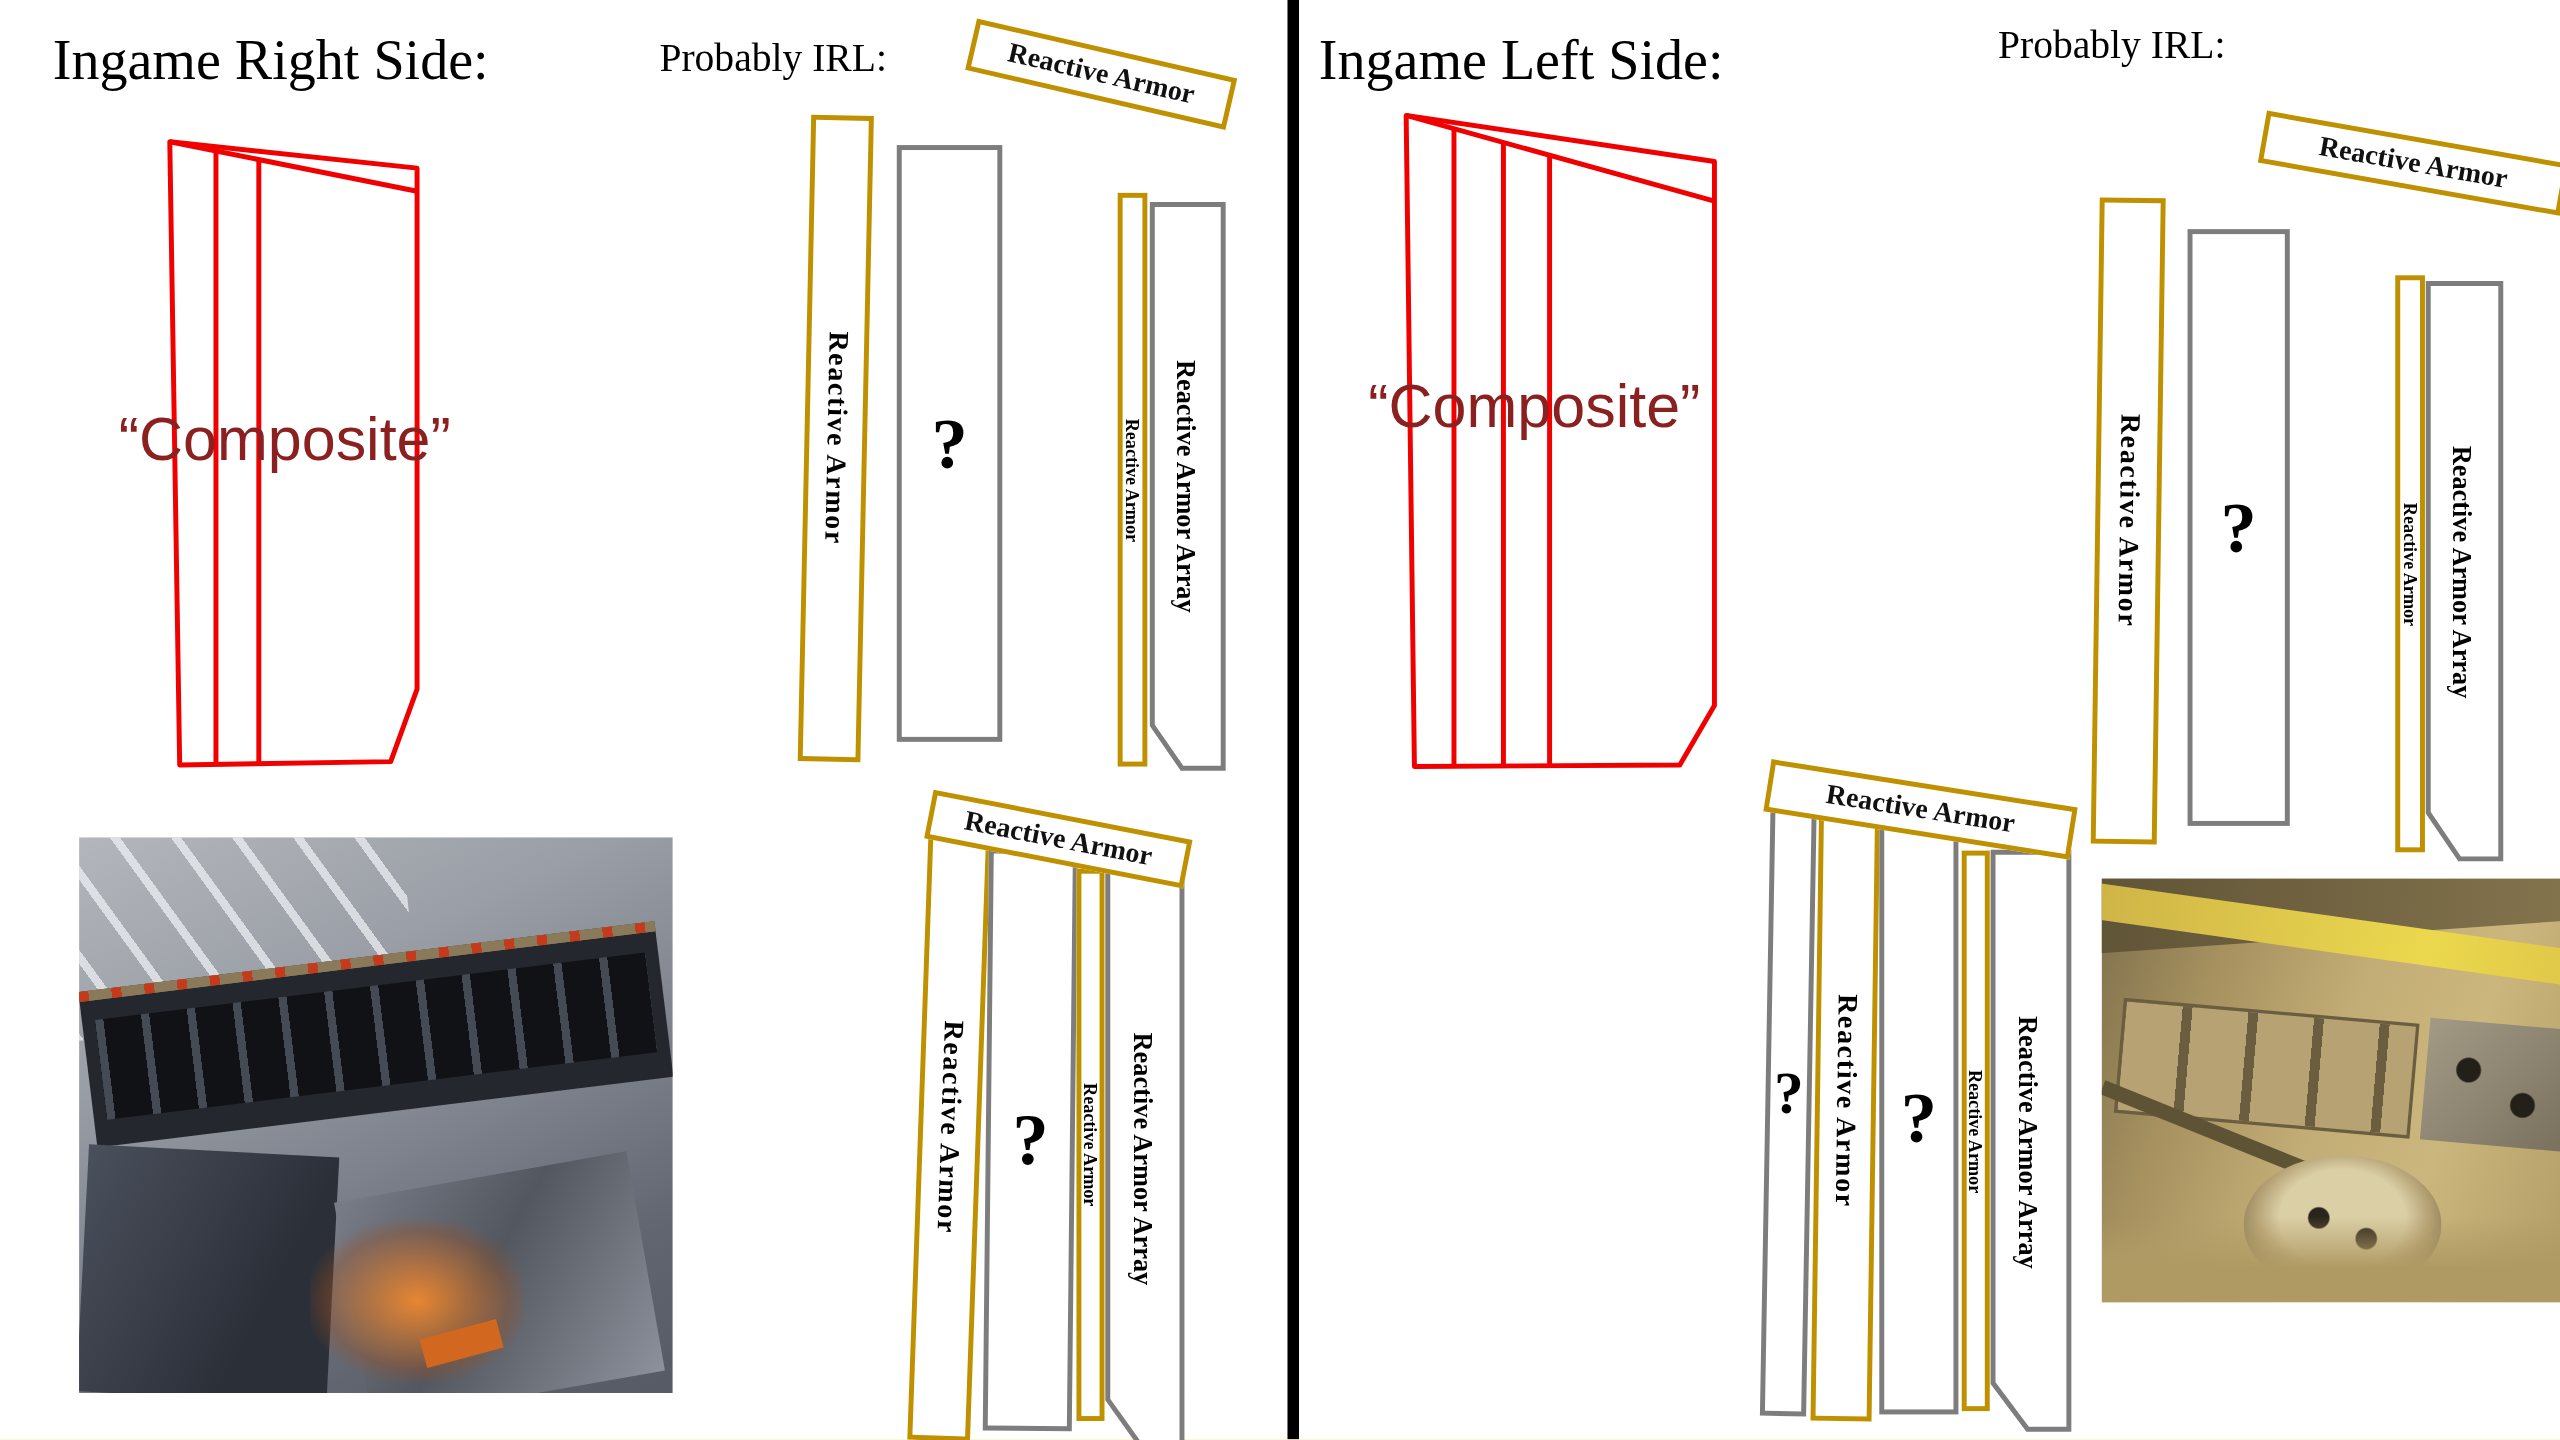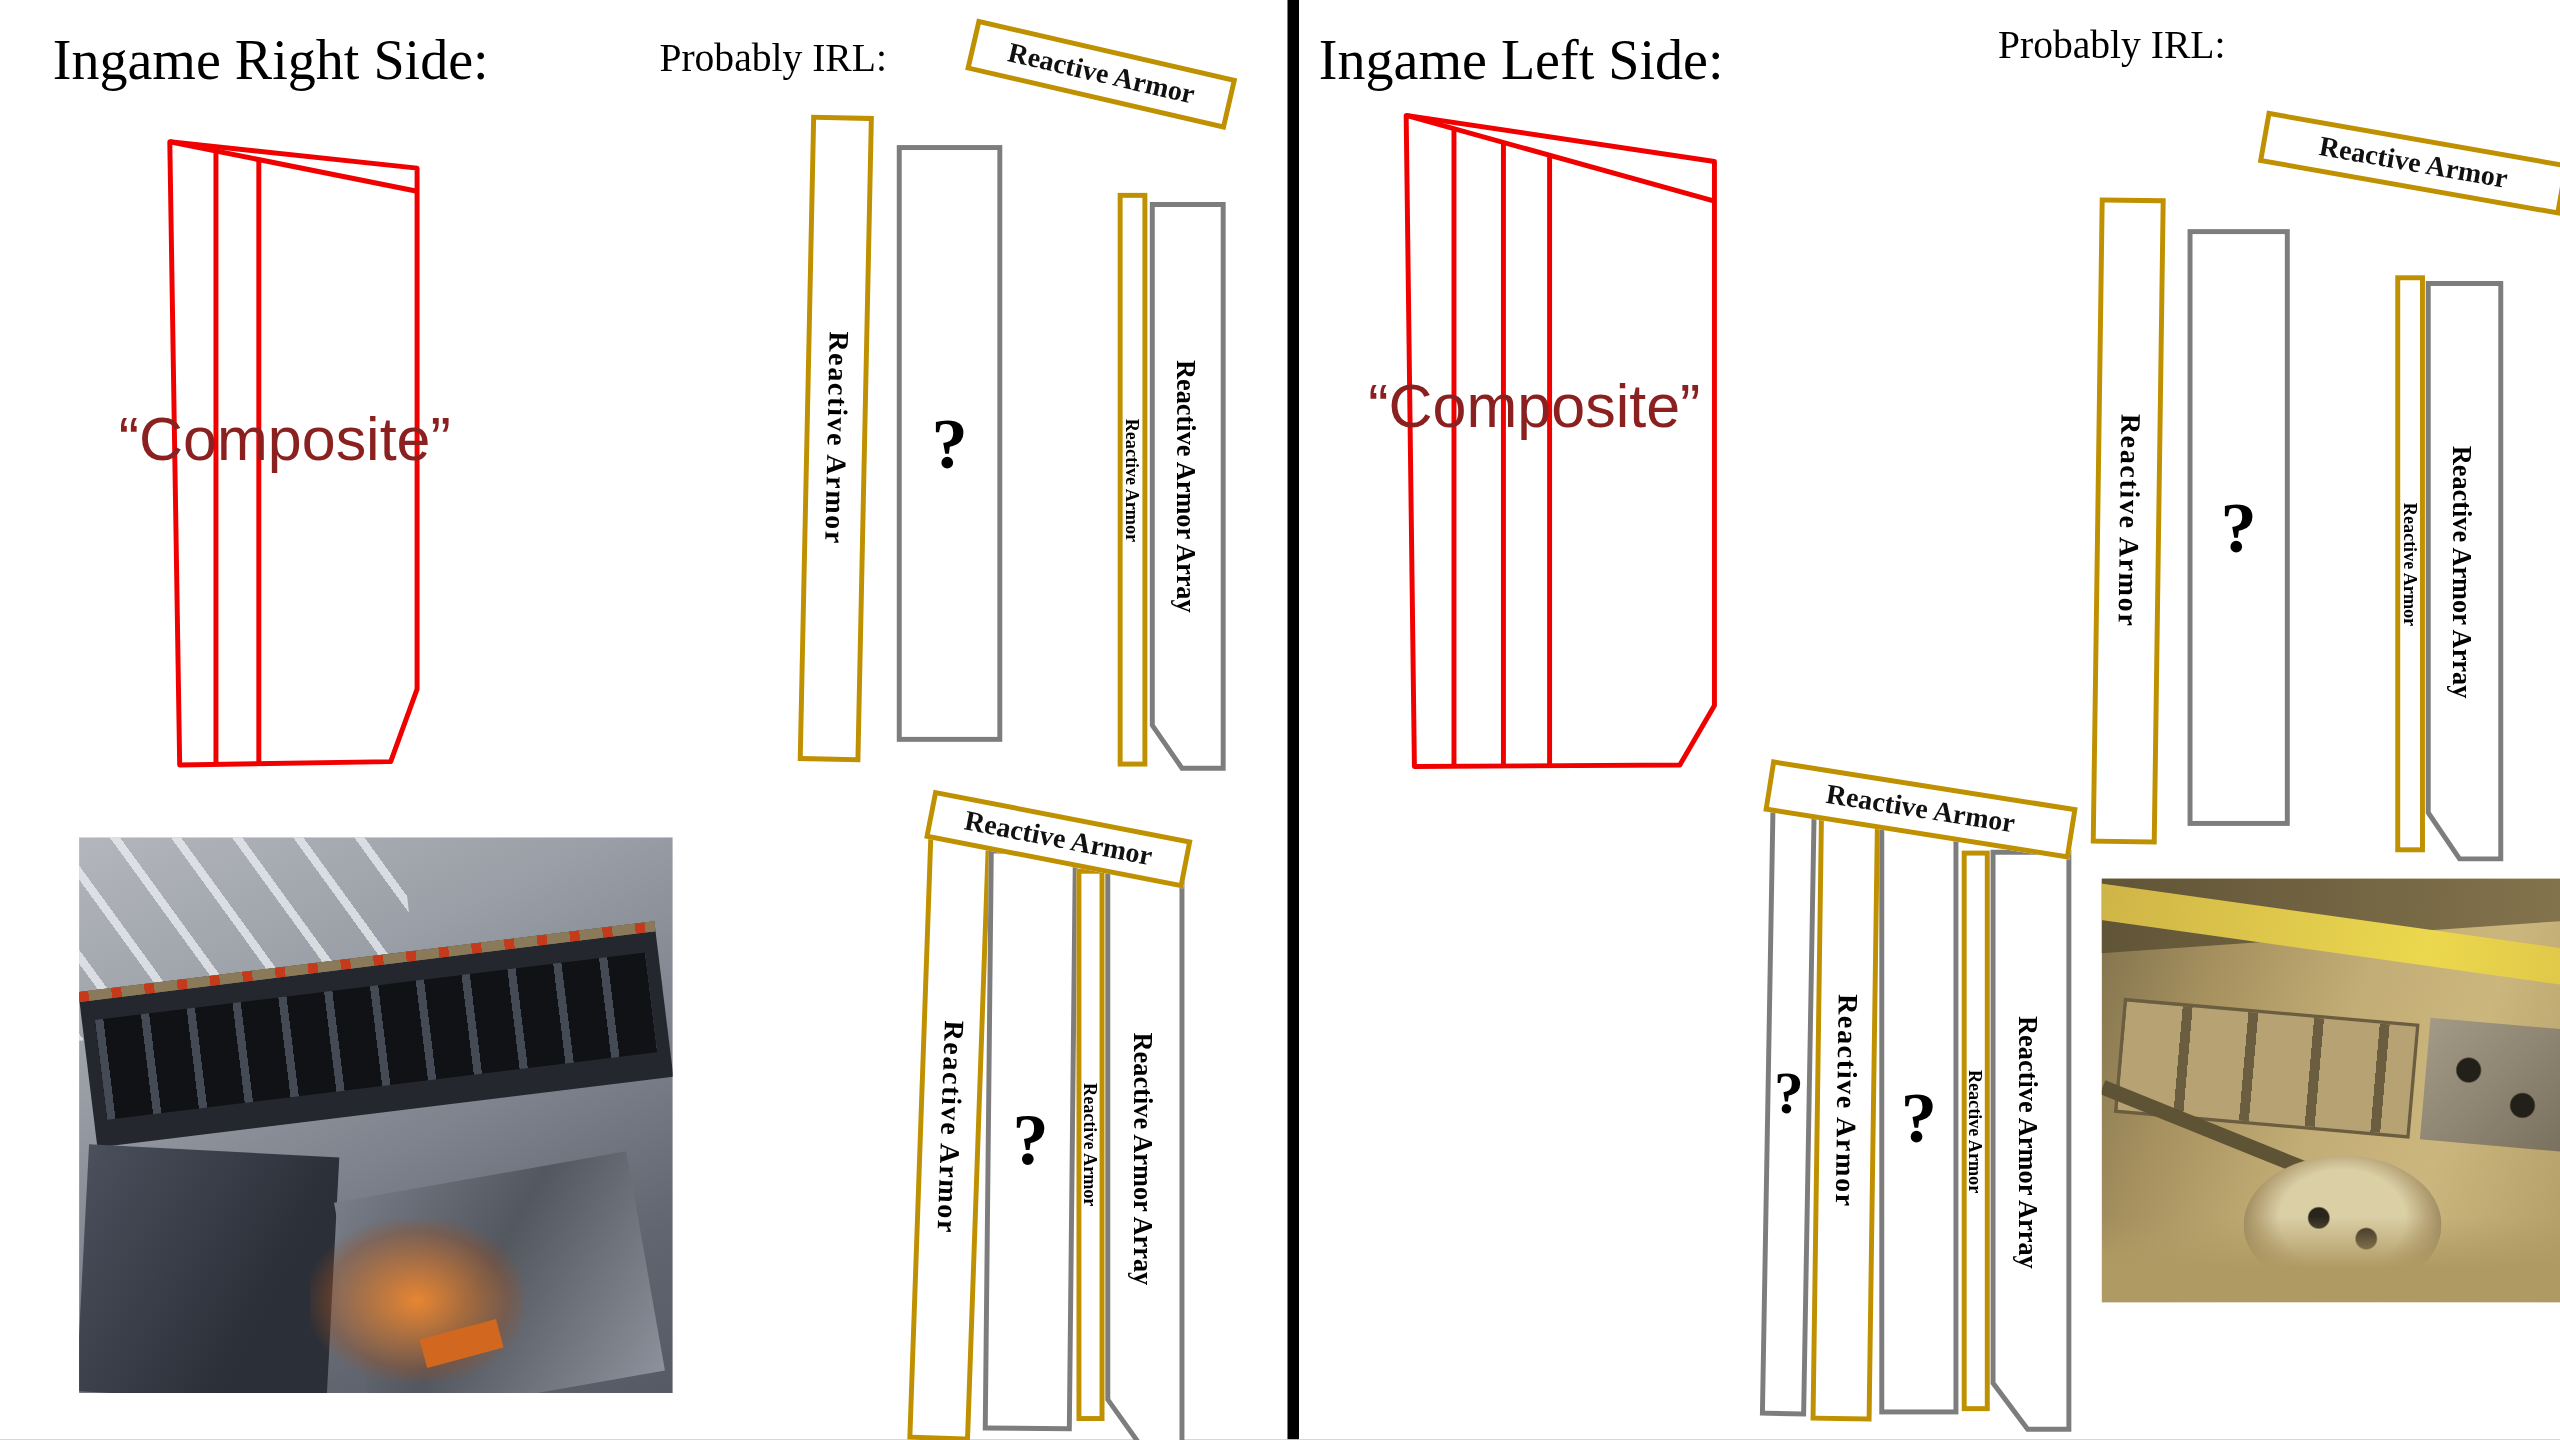--- a/index.html
+++ b/index.html
@@ -1,17 +1,17 @@
 <!DOCTYPE html>
 <html><head>
 <meta charset="utf-8">
 <style>
   * { box-sizing: border-box; margin: 0; padding: 0; }
   html, body { background: #fff; }
-  #viewport { width: 2560px; height: 1440px; overflow: hidden; position: relative; background: #bef264; }
+  #viewport { width: 2560px; height: 1440px; overflow: hidden; position: relative; background: #fef9c3; }
   #scale { width: 1553px; height: 873px; transform: scale(1.6485); transform-origin: 0 0; position: relative; background: #fff; font-family: "Liberation Serif", serif; }
   .divider { position: absolute; left: 781px; top: 0; width: 7px; height: 873px; background: #000; }
 
   .title { position: absolute; font-size: 34px; color: #000; white-space: nowrap; }
   .irl { position: absolute; font-size: 24px; color: #000; white-space: nowrap; }
   .composite { position: absolute; font-family: "Liberation Sans", sans-serif; font-size: 37px; color: #8b2020; white-space: nowrap; z-index: 6; }
 
   .banner { position: absolute; background: #fff; border: 3px solid #bf9000; display: flex; align-items: center; justify-content: center; font-weight: bold; font-size: 17px; color: #111; white-space: nowrap; z-index: 5; }
 
   .bar { position: absolute; background: #fff; display: flex; align-items: center; justify-content: center; }

